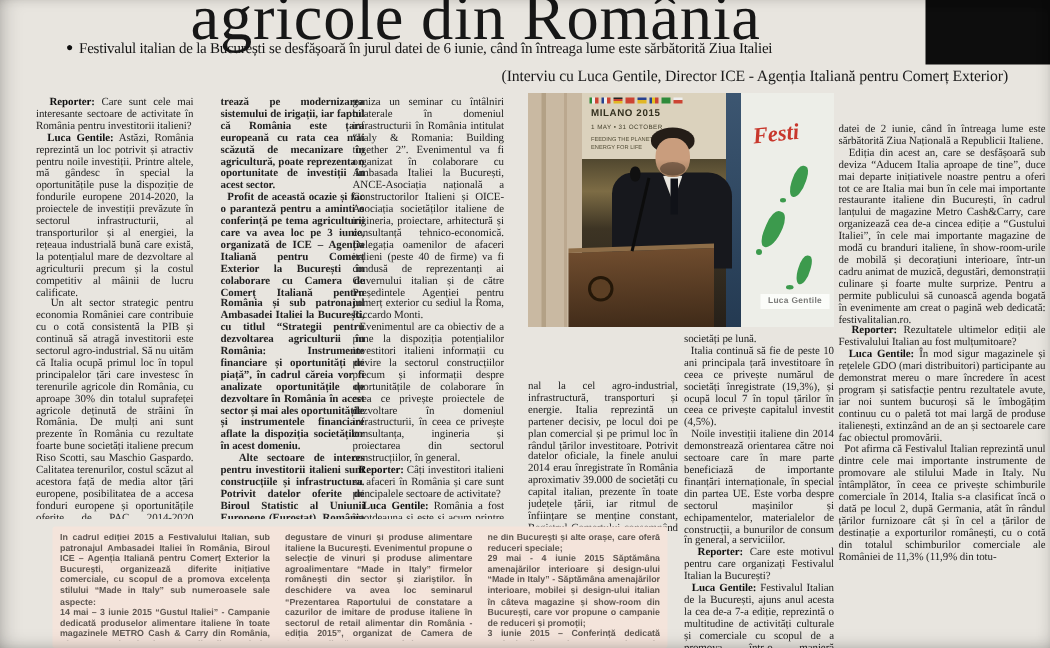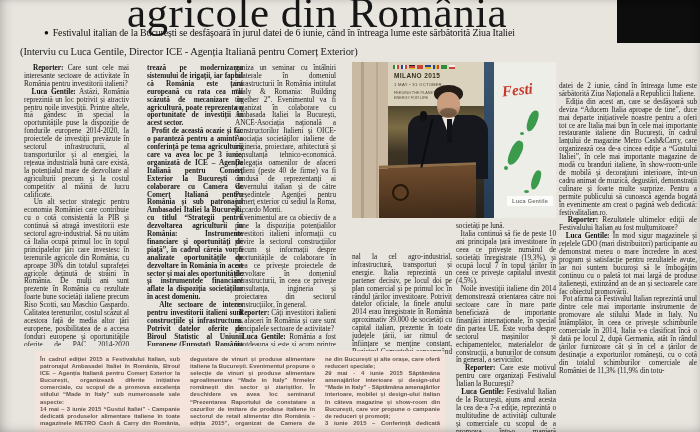--- a/index.html
+++ b/index.html
@@ -9,21 +9,21 @@
         box-shadow:inset 7px 0 14px -7px rgba(0,0,0,.28),
                    inset -5px 0 12px -7px rgba(0,0,0,.18),
                    inset 0 -7px 14px -9px rgba(0,0,0,.22),
                    inset 0 4px 10px -8px rgba(0,0,0,.15);}
   .black-corner{position:absolute;left:617px;top:0;width:83px;height:43px;background:#0d0d0d;}
   .headline{position:absolute;left:127px;top:-9px;margin:0;font-weight:400;
         font-size:43px;line-height:1.0;letter-spacing:.5px;color:#171717;white-space:nowrap;}
   .lead{position:absolute;left:44px;top:27px;width:540px;font-size:10px;letter-spacing:-.15px;
         color:#141414;white-space:nowrap;}
   .lead .bullet{display:inline-block;font-size:8px;vertical-align:1px;margin-right:4px;color:#0e0e0e;}
-  .byline{position:absolute;left:20px;top:46px;width:640px;text-align:left;
+  .byline{position:absolute;left:32px;top:46px;width:640px;text-align:right;
         font-size:10.5px;color:#1a1a1a;letter-spacing:-.1px;}
   .col{position:absolute;font-size:7.3px;line-height:7.9px;text-align:justify;
         white-space:pre-line;overflow:hidden;color:#222;letter-spacing:-.05px;}
   .col b{font-weight:bold;color:#111;}
   .c1{left:24px;top:64px;width:105px;height:282px;}
   .c2{left:147px;top:64px;width:96px;height:282px;font-weight:bold;}
   .c3{left:235px;top:64px;width:101px;height:282px;}
   .c4{left:352px;top:222px;width:100px;height:126px;margin-top:31px;}
   .c5{left:456px;top:222px;width:100px;height:210px;}
   .c6{left:559px;top:82px;width:138px;height:368px;}

